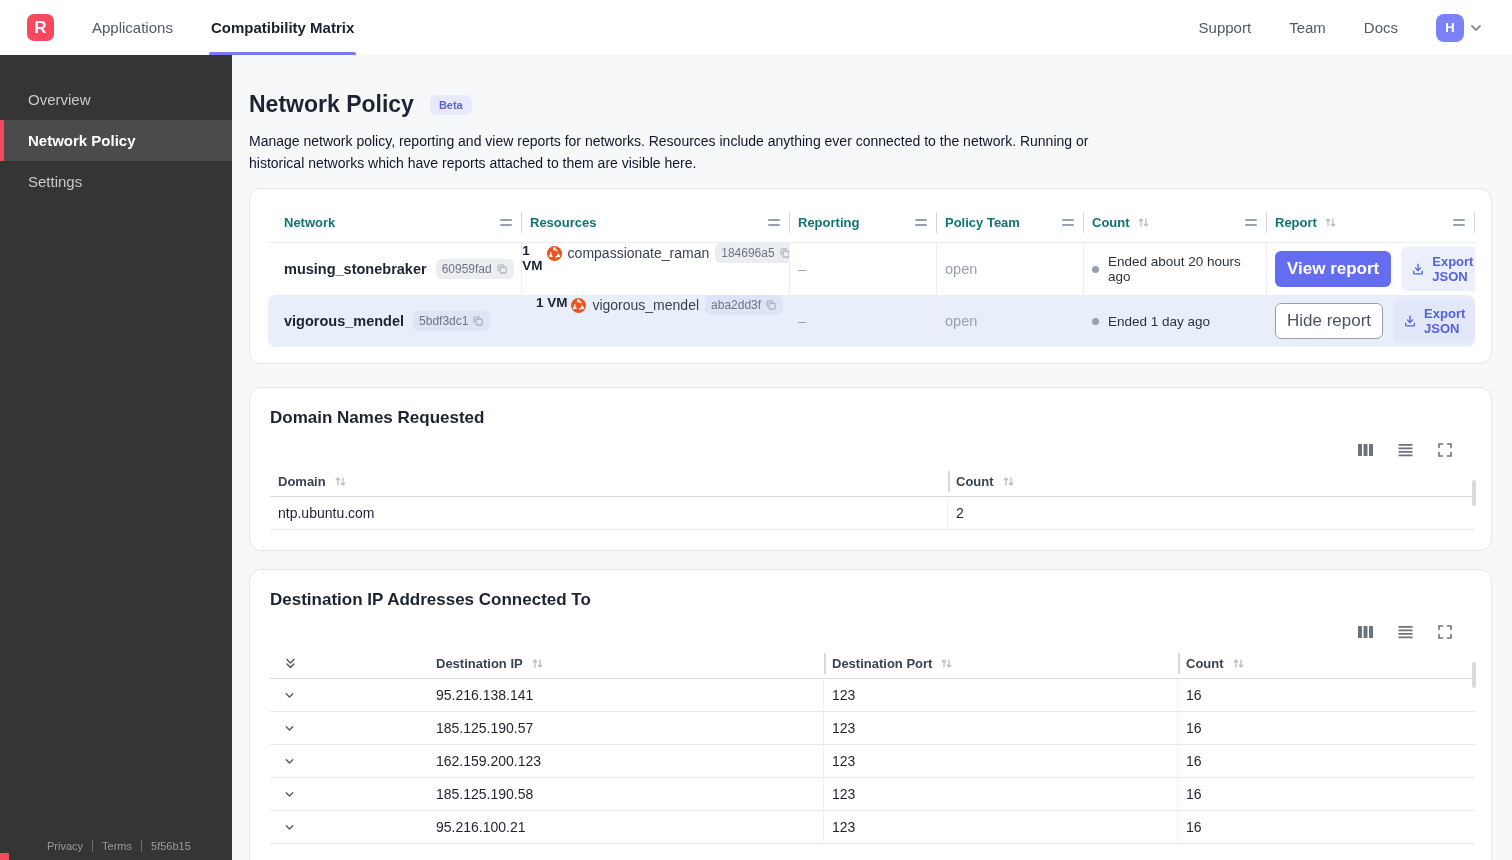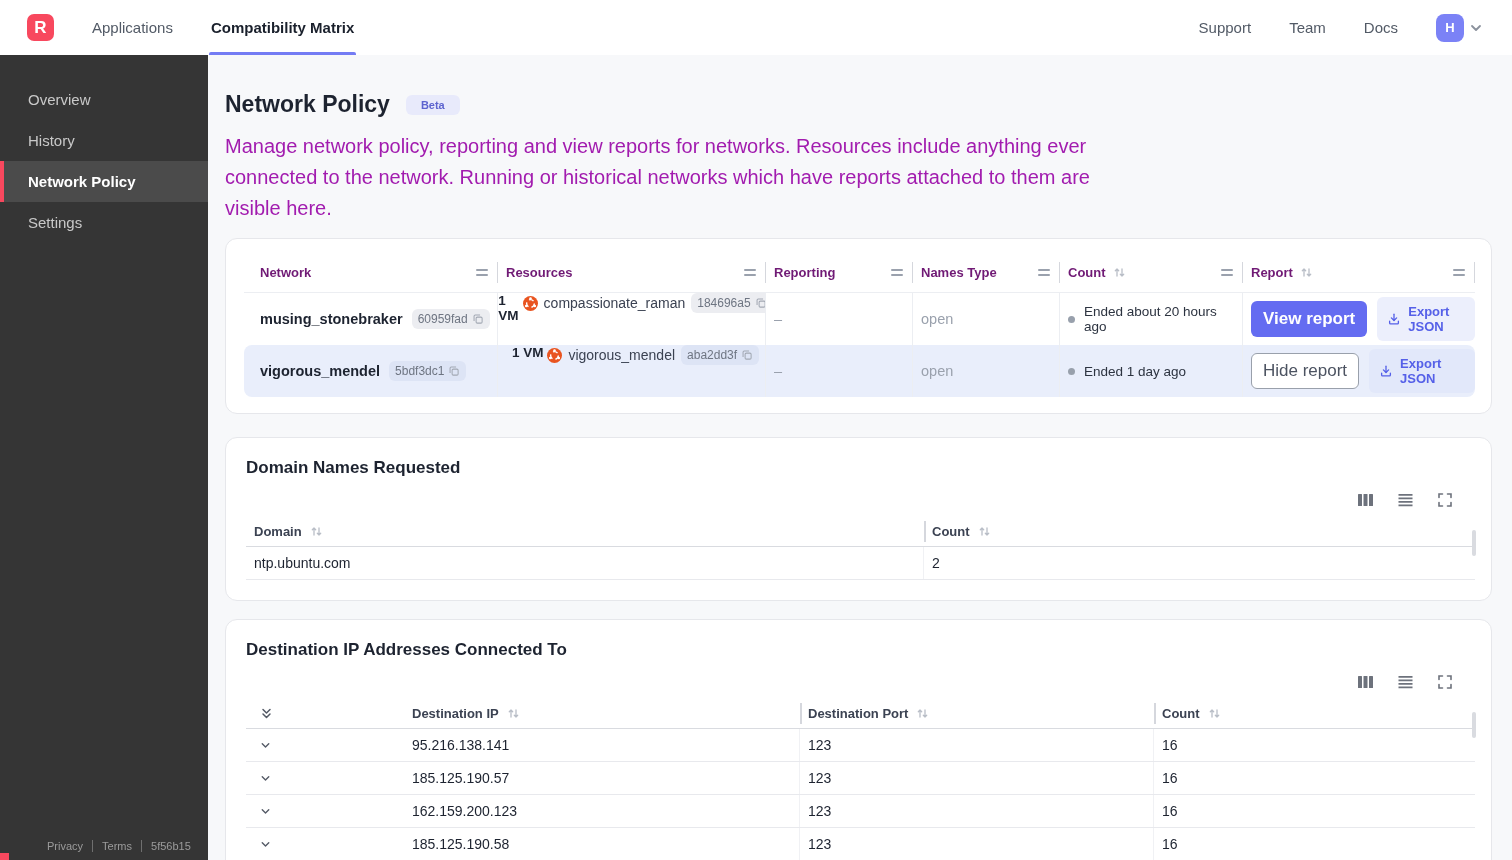--- a/index.html
+++ b/index.html
@@ -17,41 +17,41 @@
   .nav-right { margin-left:auto; display:flex; align-items:center; gap:38px; margin-right:28px; }
   .nav-link { font-size:15px; color:#525a66; cursor:pointer; }
   .avatar-wrap { display:flex; align-items:center; gap:4px; }
   .avatar { width:28px; height:28px; border-radius:8px; background:#7b82f6; color:#fff; font-size:13px; font-weight:bold;
     display:flex; align-items:center; justify-content:center; }
 
   
   .shell { display:flex; height:805px; }
 
   
-  .sidebar { width:208px; background:#353535; position:relative; flex-shrink:0; padding-top:24px; }
+  .sidebar { width:232px; background:#353535; position:relative; flex-shrink:0; padding-top:24px; }
   .side-item { height:41px; display:flex; align-items:center; padding-left:28px; color:#c9c9c9; font-size:15px; cursor:pointer; }
   .side-item.active { background:#4b4b4b; color:#ffffff; font-weight:600; border-left:4px solid #f8485e; padding-left:24px; }
   .side-footer { position:absolute; bottom:8px; left:38px; display:flex; align-items:center; font-size:11px; color:#9b9b9b; }
   .side-footer span { padding:0 9px; }
   .side-footer span + span { border-left:1px solid #6f6f6f; }
   .corner-red { position:absolute; bottom:0; left:0; width:9px; height:7px; background:#f8485e; }
 
   
   .main { flex:1; padding:36px 20px 0 17px; overflow:hidden; }
   .page-head { display:flex; align-items:center; gap:16px; }
   .page-title { font-size:23px; font-weight:bold; color:#1d2330; }
-  .beta-badge { background:#e8eafb; color:#5d64cf; font-size:11px; font-weight:600; padding:4px 15px; border-radius:6px; }
-  .page-desc { margin-top:13px; font-size:20px; line-height:1.55; color:#a21caf; max-width:875px; }
+  .beta-badge { background:#e8eafb; color:#5d64cf; font-size:11px; font-weight:600; padding:4px 9px; border-radius:6px; }
+  .page-desc { margin-top:13px; font-size:14px; line-height:1.55; color:#0f172a; max-width:875px; }
 
   .card { background:#fff; border:1px solid #e6e7eb; border-radius:12px; }
 
   
   .card-networks { margin-top:14px; padding:14px 16px 16px 18px; }
   .nt-header { display:grid; grid-template-columns:254px 268px 147px 147px 183px 1fr; height:40px; border-bottom:1px solid #eceef2; position:relative; }
-  .nt-hcell { display:flex; align-items:center; font-size:13px; font-weight:bold; color:#701a75; padding-left:8px; position:relative; gap:7px; }
+  .nt-hcell { display:flex; align-items:center; font-size:13px; font-weight:bold; color:#0f766e; padding-left:8px; position:relative; gap:7px; }
   .nt-hcell:first-child { padding-left:16px; }
   .nt-hcell::after { content:""; position:absolute; right:0; top:9px; bottom:9px; width:1px; background:#d5d7dd; }
   .handle { margin-left:auto; margin-right:10px; display:inline-flex; flex-direction:column; gap:3px; cursor:col-resize; }
   .handle i { display:block; width:12px; height:2px; background:#9aa1ad; border-radius:1px; }
   .nt-row { display:grid; grid-template-columns:254px 268px 147px 147px 183px 1fr; height:52px; }
   .nt-row.selected { background:#e9eefb; border-radius:8px; }
   .nt-cell { display:flex; align-items:center; padding-left:8px; border-right:1px solid #eceef2; overflow:hidden; }
   .nt-cell:last-child { border-right:none; }
   .nt-cell.first { padding-left:16px; }
   .net-name { font-size:14.5px; font-weight:bold; color:#1d2330; margin-right:9px; }
@@ -117,21 +117,20 @@
           </svg>
       </span>
     </div>
   </div>
 </div>
 
 <div class="shell">
 
   <div class="sidebar">
     <div class="side-item">Overview</div>
-    <div class="side-item">History</div>
     <div class="side-item active">Network Policy</div>
     <div class="side-item">Settings</div>
     <div class="side-footer">
       <span>Privacy</span>
         <span>Terms</span>
         <span>5f56b15</span>
     </div>
     <div class="corner-red"></div>
   </div>
 
@@ -159,21 +158,21 @@
             </span>
         </div>
         <div class="nt-hcell">
           <span>Reporting</span>
           <span class="handle">
               <i></i>
               <i></i>
             </span>
         </div>
         <div class="nt-hcell">
-          <span>Names Type</span>
+          <span>Policy Team</span>
           <span class="handle">
               <i></i>
               <i></i>
             </span>
         </div>
         <div class="nt-hcell">
           <span>Count</span>
           <span>
             <svg width="13" height="13" viewBox="0 0 13 13" fill="none" stroke="#b9bec7" stroke-width="1.3" stroke-linecap="round" stroke-linejoin="round">
                 <path d="M4 10V3M2.3 4.7L4 3l1.7 1.7"></path>

